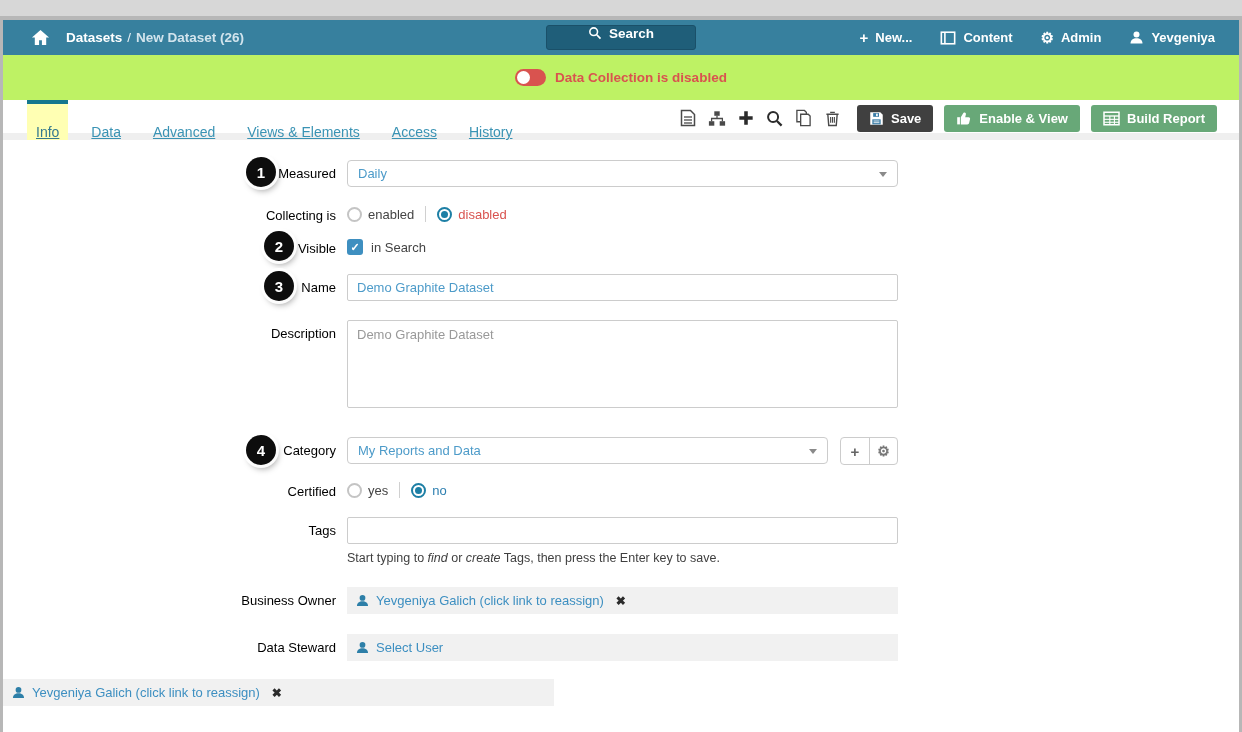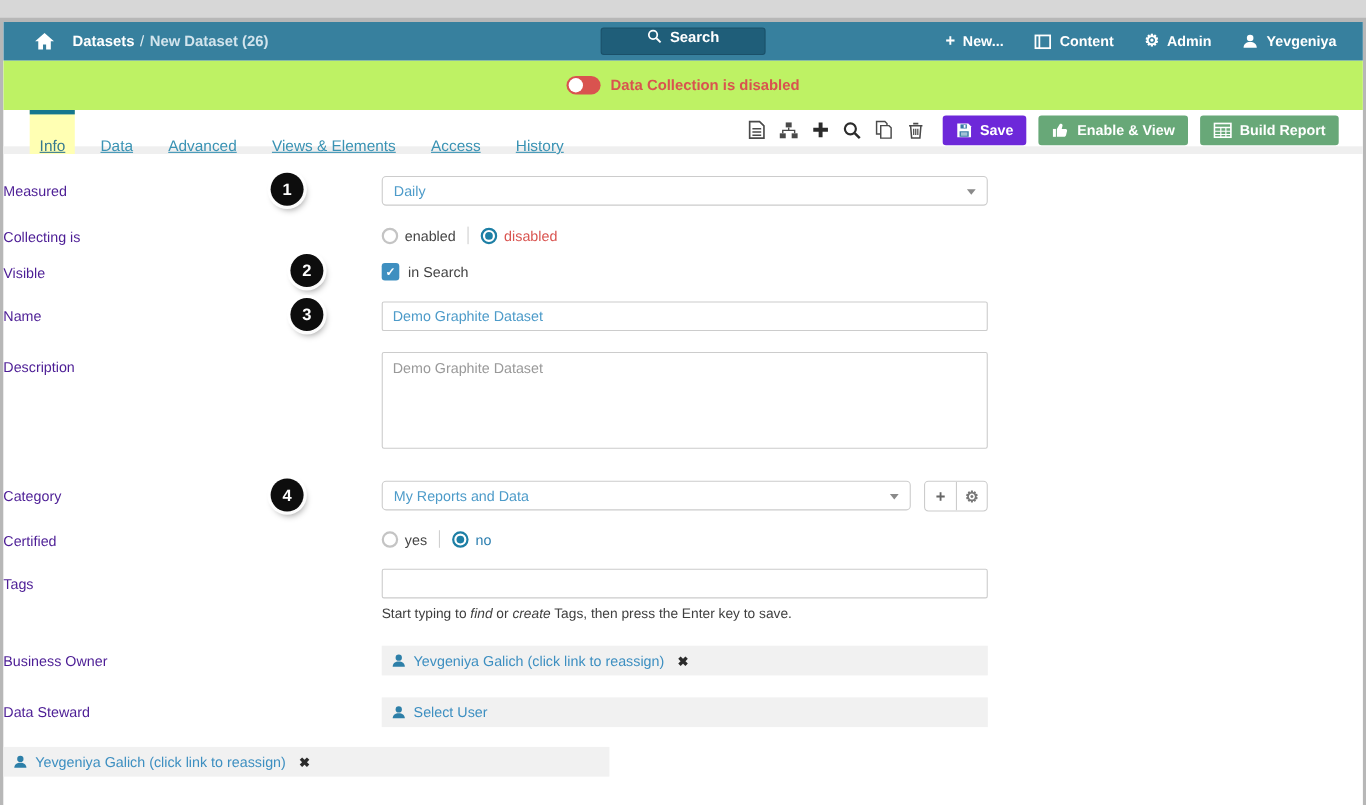--- a/index.html
+++ b/index.html
@@ -43,28 +43,28 @@
     display:flex; align-items:flex-end; padding:0 9px; margin-right:14px;
     font-size:14px; color:#3a93b4; cursor:pointer; z-index:1; position:relative;text-decoration:underline;
   }
   .tab.active {
     background:#ffffb3; border-top:4px solid #15778e; color:#35798f;
   }
   .tb-actions { margin-left:auto; display:flex; align-items:center; gap:9px; z-index:1; padding-bottom:4px; }
   .icon-btn { width:20px; height:20px; display:flex; align-items:center; justify-content:center; cursor:pointer; color:#4a4a4a; }
   .btn { height:27px; border:none; border-radius:3px; color:#fff; font-size:13px; font-weight:700;
          display:flex; align-items:center; gap:7px; padding:0 12px; cursor:pointer; font-family:inherit; }
-  .btn-save { background:#6d28d9; margin-left:5px; }
+  .btn-save { background:#404040; margin-left:5px; }
   .btn-green { background:#68a878; }
   .btn + .btn { margin-left:2px; }
 
   
   .form { padding-top:20px; font-size:13px; color:#3b3b3b; }
   .frow { display:flex; align-items:flex-start; position:relative; }
-  .lbl { width:344px; padding-right:11px; padding-top:6px; color:#4c1d95; }
+  .lbl { width:344px; text-align:right; padding-right:11px; padding-top:6px; color:#000000; }
   .field { width:551px; }
 
   .select {
     height:27px; border:1px solid #ccc; border-radius:4px; background:#fff;
     display:flex; align-items:center; padding:0 24px 0 10px; position:relative;
     color:#4d9bc9; cursor:pointer; width:100%;
   }
   .select .chev { position:absolute; right:10px; top:50%; margin-top:-2px;
     width:0; height:0; border-left:4px solid transparent; border-right:4px solid transparent; border-top:5px solid #8a8a8a; }
 

